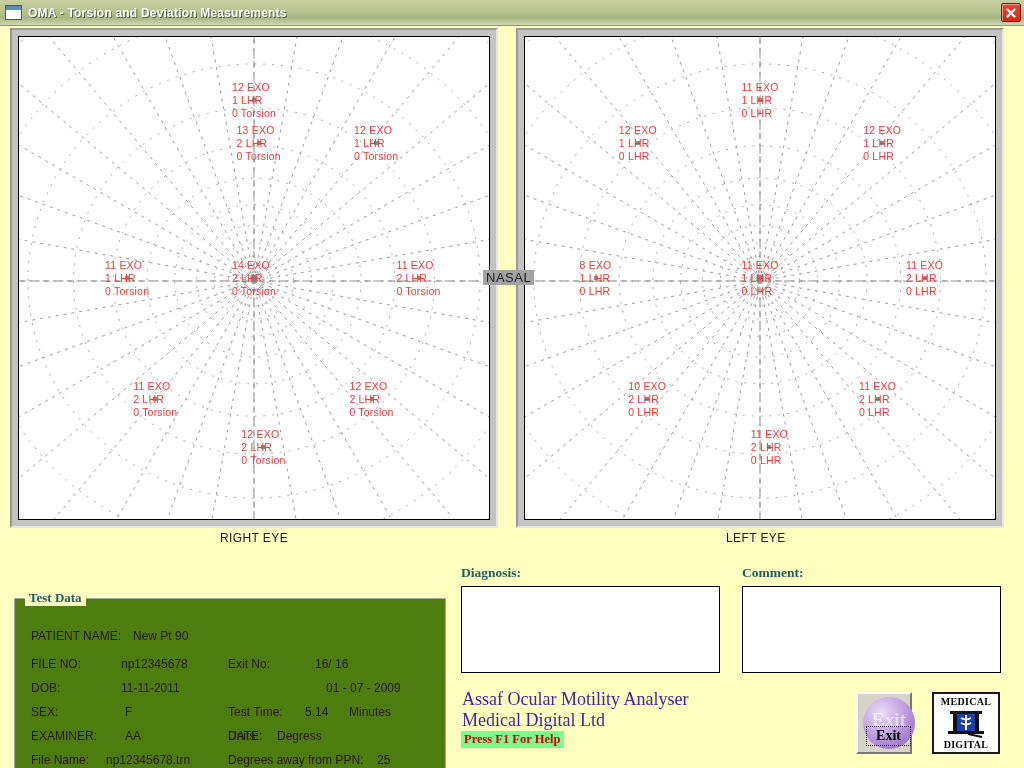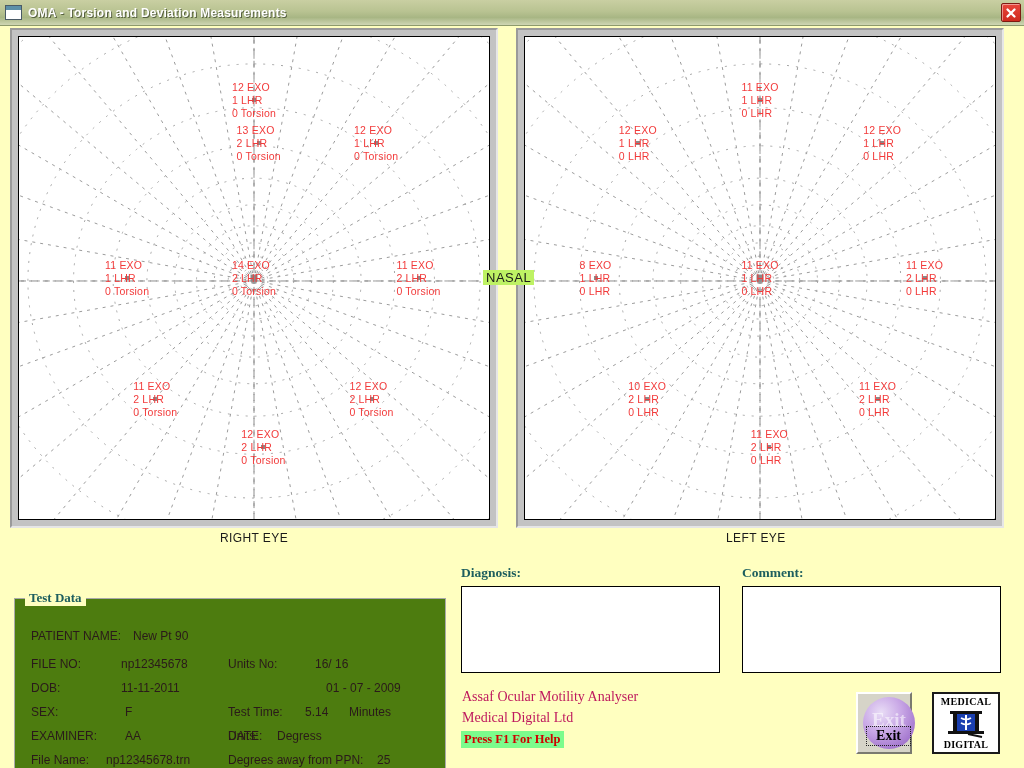--- a/index.html
+++ b/index.html
@@ -73,21 +73,21 @@
   .eye-label {
     position: absolute; top: 531px; font-size: 12px; color: #1a1a1a;
     letter-spacing: .4px;
   }
   #label-right-eye { left: 220px; }
   #label-left-eye  { left: 726px; }
 
   #nasal-label {
     position: absolute; left: 483px; top: 270px;
     font-size: 13px; color: #1a1a1a; letter-spacing: .5px;
-    background: #bef264; padding: 0 3px;
+    background: #a3a3a3; padding: 0 3px;
   }
 
   
   #test-data-group {
     position: absolute; left: 14px; top: 598px; width: 432px; height: 180px;
     border: 1px solid #a9a9a9; background: #4d7c0f;
   }
   #test-data-legend {
     position: absolute; left: 10px; top: -9px;
     background: #FFFFC0; padding: 0 4px;
@@ -111,21 +111,21 @@
   #comment-box { left: 742px; top: 586px; width: 259px; height: 87px; }
   .text-box-input {
     width: 100%; height: 100%; border: 0; outline: none; resize: none;
     background: transparent; font-family: "Liberation Sans", sans-serif;
     font-size: 12px; color: #000; padding: 2px 3px;
   }
 
   
   .brand-line {
     position: absolute; font-family: "Liberation Serif", serif;
-    font-size: 14px; color: #be185d; white-space: nowrap;
+    font-size: 18px; color: #4c1d95; white-space: nowrap;
   }
   #brand-1 { left: 462px; top: 689px; }
   #brand-2 { left: 462px; top: 710px; }
   #help-hint {
     position: absolute; left: 461px; top: 731px;
     background: #7CFC8C; color: #d00000;
     font-family: "Liberation Serif", serif; font-weight: bold;
     font-size: 12.5px; padding: 1px 4px 1px 3px; white-space: nowrap;
   }
 
@@ -406,21 +406,21 @@
 <div id="nasal-label">NASAL</div>
 
 <div id="test-data-group">
   <div id="test-data-legend">Test Data</div>
 
   <div class="td-label" style="left:16px; top:30px;">PATIENT NAME:</div>
   <div class="td-value" style="left:118px; top:30px;">New Pt 90</div>
 
   <div class="td-label" style="left:16px; top:58px;">FILE NO:</div>
   <div class="td-value" style="left:106px; top:58px;">np12345678</div>
-  <div class="td-label" style="left:213px; top:58px;">Units No:</div>
+  <div class="td-label" style="left:213px; top:58px;">Exit No:</div>
   <div class="td-value" style="left:300px; top:58px;">16/ 16</div>
 
   <div class="td-label" style="left:16px; top:82px;">DOB:</div>
   <div class="td-value" style="left:106px; top:82px;">11-11-2011</div>
   <div class="td-label" style="left:213px; top:82px;margin-top:48px;">DATE:</div>
   <div class="td-value" style="left:297px; top:82px;margin-left:14px;">01 - 07 - 2009</div>
 
   <div class="td-label" style="left:16px; top:106px;">SEX:</div>
   <div class="td-value" style="left:110px; top:106px;">F</div>
   <div class="td-label" style="left:213px; top:106px;">Test Time:</div>

